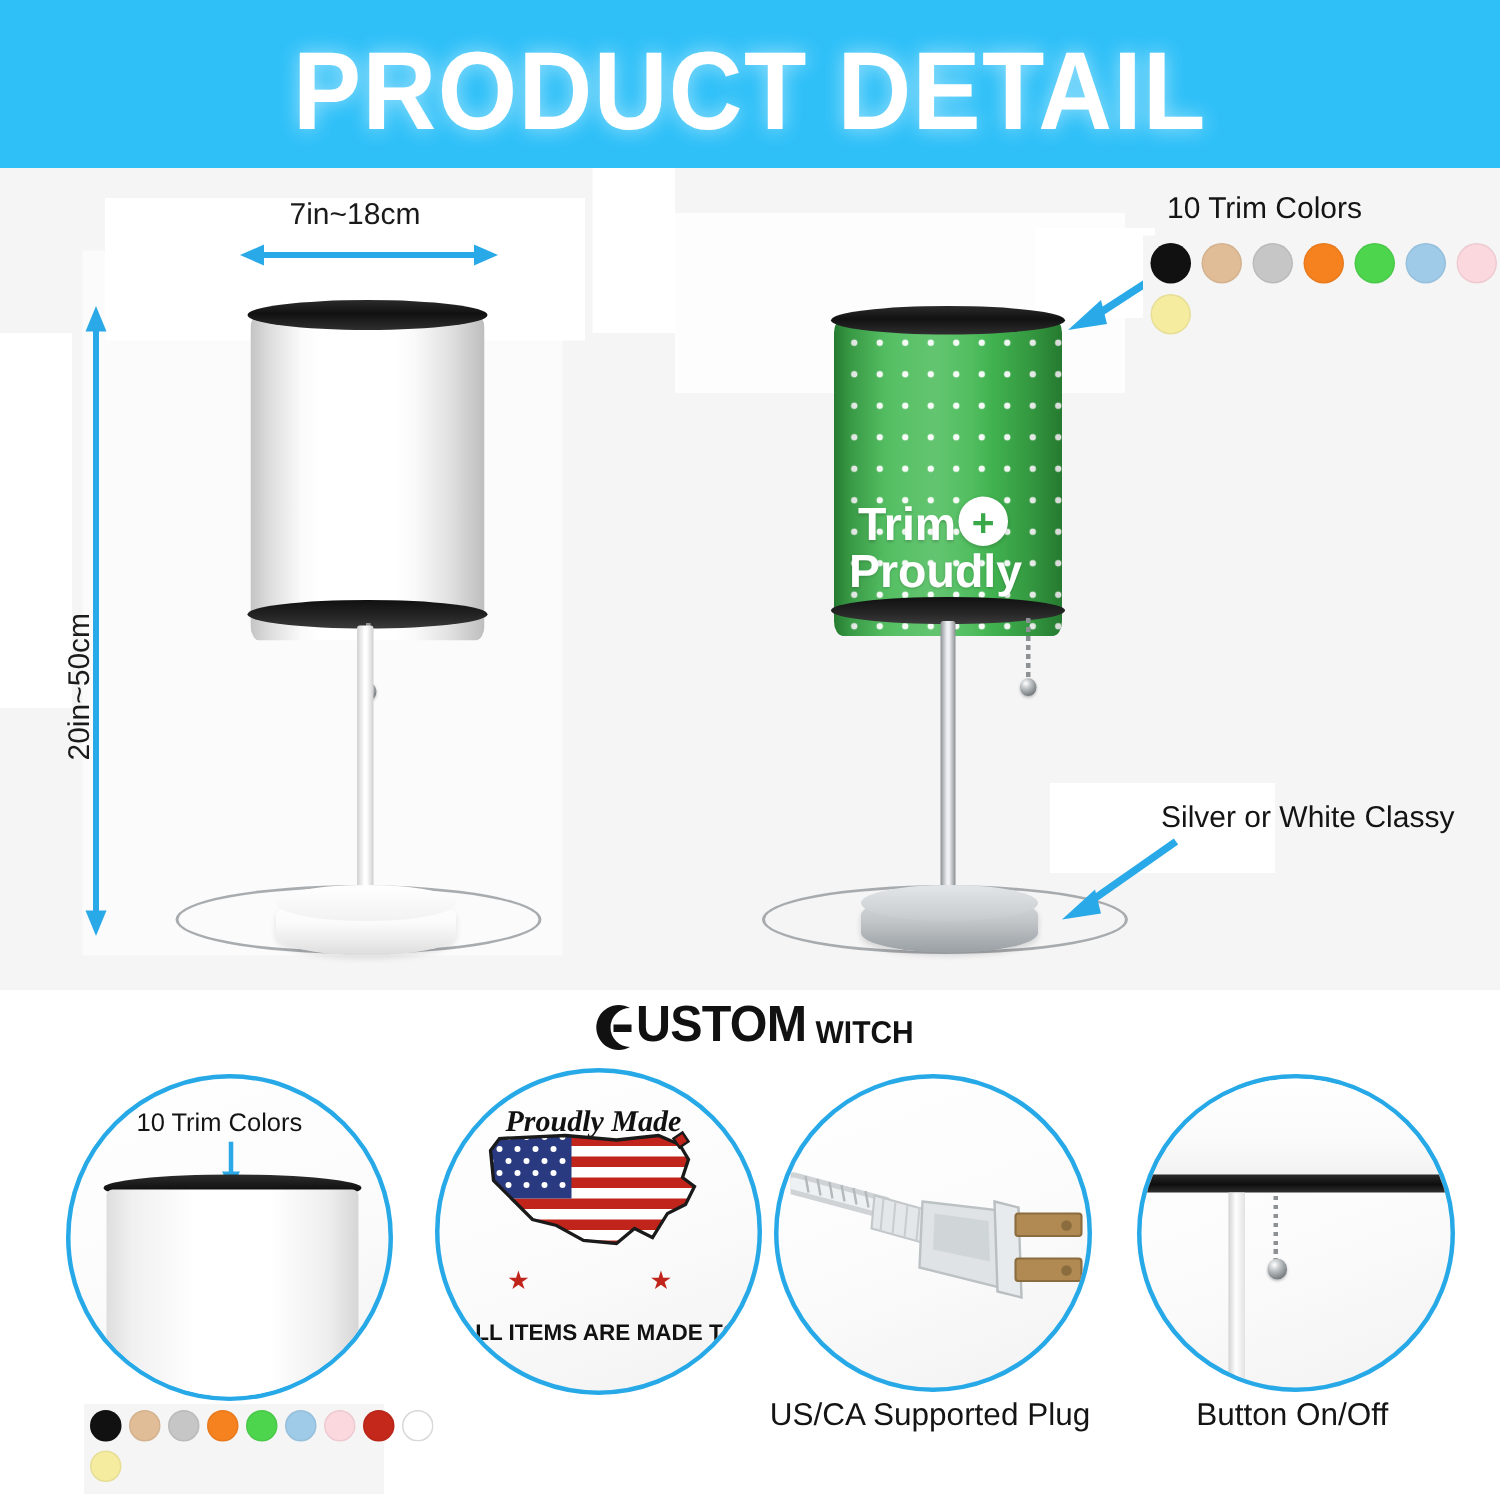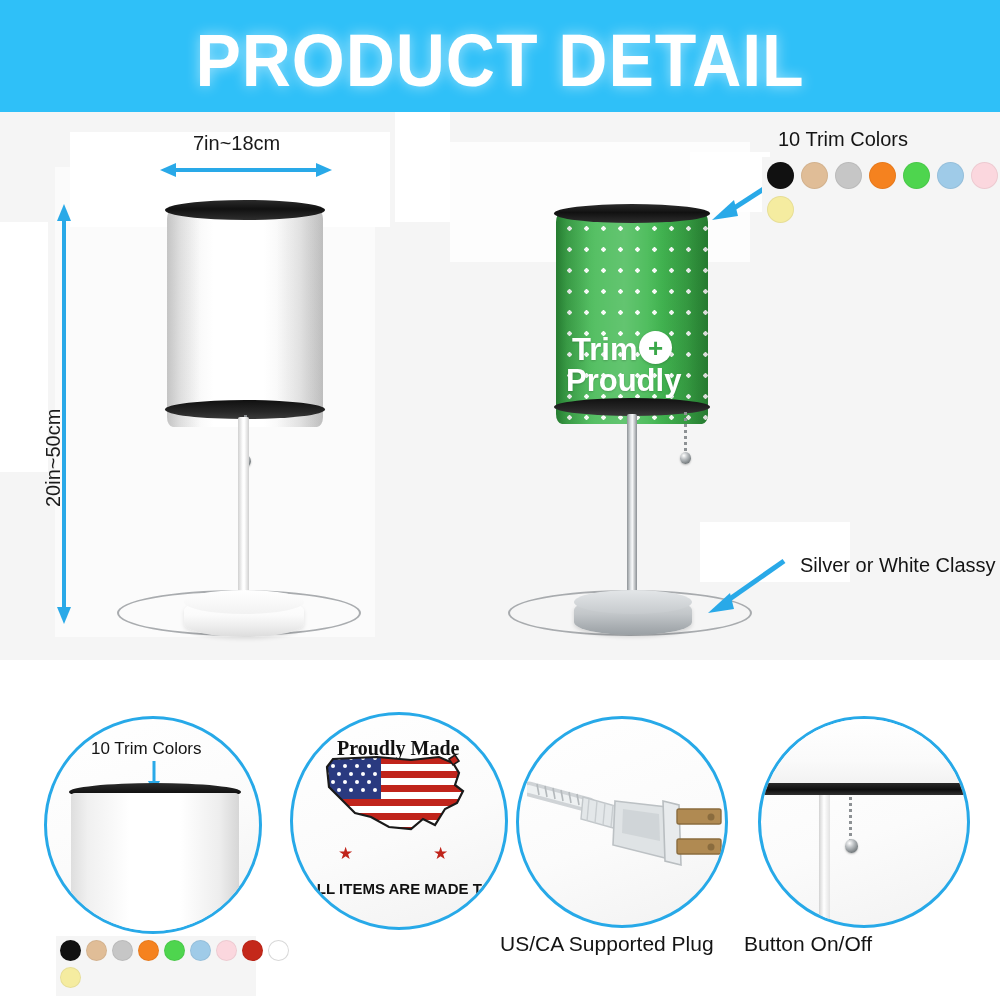--- a/index.html
+++ b/index.html
@@ -197,20 +197,21 @@
   
   .features{position:absolute;left:0;top:700px;width:1000px;height:300px;background:#ffffff;}
   .feat-circle{
     position:absolute;border-radius:50%;
     border:3px solid #27a9e8;
     background:linear-gradient(160deg,#ffffff 0%,#fbfbfb 55%,#f2f2f2 100%);
     overflow:hidden;
   }
   .feat-caption{
     position:absolute;
+    text-align:center;
     color:#141414;
     font-family:"Liberation Sans", sans-serif;
     font-size:21px;
     white-space:nowrap;
   }
 
   
   .f1-shade{
     position:absolute;
     background:linear-gradient(90deg,#dedede 0%,#f0f0f0 10%,#ffffff 35%,#ffffff 65%,#eeeeee 88%,#d6d6d6 100%);
@@ -223,21 +224,21 @@
   }
   .f1-title{
     position:absolute;
     color:#141414;font-size:17px;white-space:nowrap;
     font-family:"Liberation Sans", sans-serif;
   }
 
   
   .usa-top{
     position:absolute;font-family:"Liberation Serif", serif;
-    font-weight:bold;color:#111;white-space:nowrap;
+    font-style:italic;font-weight:bold;color:#111;white-space:nowrap;
   }
   .usa-word{
     position:absolute;font-family:"Liberation Sans", sans-serif;
     font-weight:bold;font-style:italic;color:#111;white-space:nowrap;
   }
   .usa-sub{
     position:absolute;font-family:"Liberation Sans", sans-serif;
     font-weight:bold;color:#111;white-space:nowrap;
   }
   .star{position:absolute;color:#c0241b;font-size:17px;}
@@ -356,28 +357,43 @@
           <div class="swatch" style="background: rgb(245, 130, 31);"></div>
           <div class="swatch" style="background: rgb(78, 213, 78);"></div>
           <div class="swatch" style="background: rgb(159, 203, 232);"></div>
           <div class="swatch" style="background: rgb(251, 215, 222);"></div>
         </div>
       <div class="swatch-row" id="swatch-row-top-2" style="left:5px;top:39px;">
           <div class="swatch" style="background: rgb(245, 236, 160);"></div>
         </div>
     </div>
 
-    <div class="callout-label" style="left:774px;top:442px;margin-left:26px;">Silver or White Classy</div>
+    <div class="callout-label" style="left:774px;top:422px;">Silver or White Classy</div>
     <svg class="arrow-svg" style="left:700px;top:443px;" width="90" height="60" viewBox="0 0 90 60">
       <line x1="84" y1="6" x2="24" y2="48" stroke="#29a9e8" stroke-width="5"></line>
       <polygon points="8,58 30,38 34,54" fill="#29a9e8"></polygon>
     </svg>
 
   </div>
 
+  <div class="logo">
+    <span class="logo-inner">
+      <span class="logo-c">
+        <svg width="34" height="36" viewBox="0 0 34 36">
+          <path d="M31 5 A15 15 0 1 0 31 31 A13 13 0 1 1 31 5 Z" fill="#111"></path>
+          <path d="M20 16 L32 16 L32 21 L20 21 Z" fill="#111"></path>
+        </svg>
+      </span>
+      <span class="logo-custom">USTOM</span>
+      <span class="logo-witch-wrap">
+        <span class="logo-witch">WITCH</span>
+        <span class="logo-underline"></span>
+      </span>
+    </span>
+  </div>
 
   <div class="features">
 
     <div class="feat-circle" style="left:44px;top:16px;width:212px;height:212px;">
       <div class="f1-title" style="left:44px;top:20px;">10 Trim Colors</div>
       <svg style="position:absolute;left:98px;top:42px;" width="18" height="32" viewBox="0 0 18 32">
         <line x1="9" y1="0" x2="9" y2="22" stroke="#29a9e8" stroke-width="3"></line>
         <polygon points="9,32 3,20 15,20" fill="#29a9e8"></polygon>
       </svg>
       <div class="f1-trim" style="left:22px;top:64px;width:172px;height:18px;"></div>

